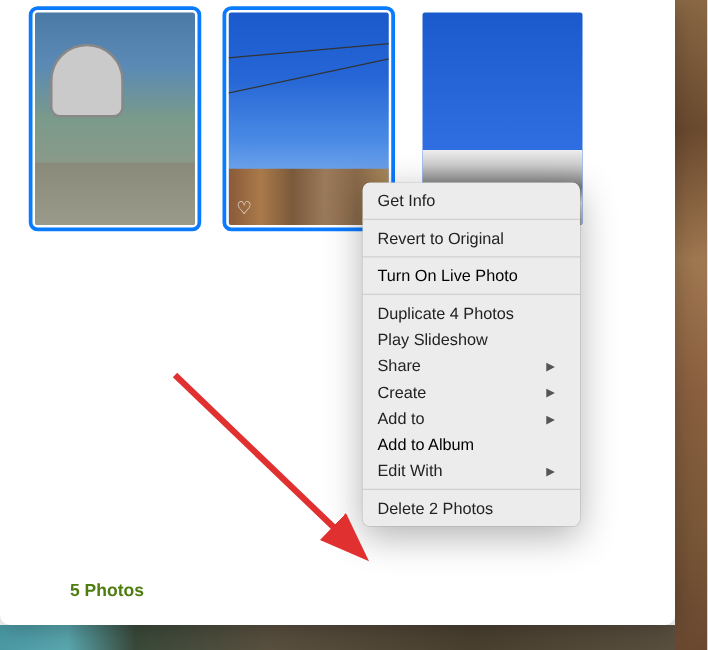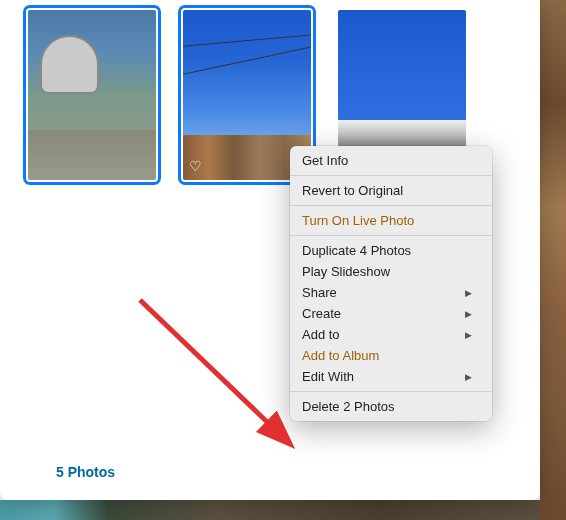--- a/index.html
+++ b/index.html
@@ -139,44 +139,44 @@
       width: 100%;
       height: 60px;
       background: linear-gradient(180deg, #eee 0%, #ccc 20%, #7a7a7a 50%, #ddd 70%, #aaa 100%);
     }
     .footer-text {
       position: absolute;
       bottom: 20px;
       left: 56px;
       font-size: 14px;
       font-weight: 600;
-      color: #0369a1;
+      color: #4d7c0f;
     }
     .context-menu {
       position: absolute;
       top: 146px;
       left: 290px;
-      width: 202px;
+      width: 174px;
       background: #ececec;
       border-radius: 6px;
       box-shadow: 0 8px 30px rgba(0,0,0,0.3), 0 0 0 0.5px rgba(0,0,0,0.15);
       z-index: 10;
       padding: 4px 0;
       font-size: 13px;
       color: #222;
     }
     .menu-item {
       padding: 3px 20px 3px 12px;
       display: flex;
       justify-content: space-between;
       align-items: center;
       cursor: default;
     }
     .menu-item.disabled {
-      color: #a16207;
+      color: #000000;
     }
     .menu-divider {
       height: 1px;
       background: #d0d0d0;
       margin: 4px 0;
     }
     .submenu-arrow {
       font-size: 9px;
       color: #555;
     }

